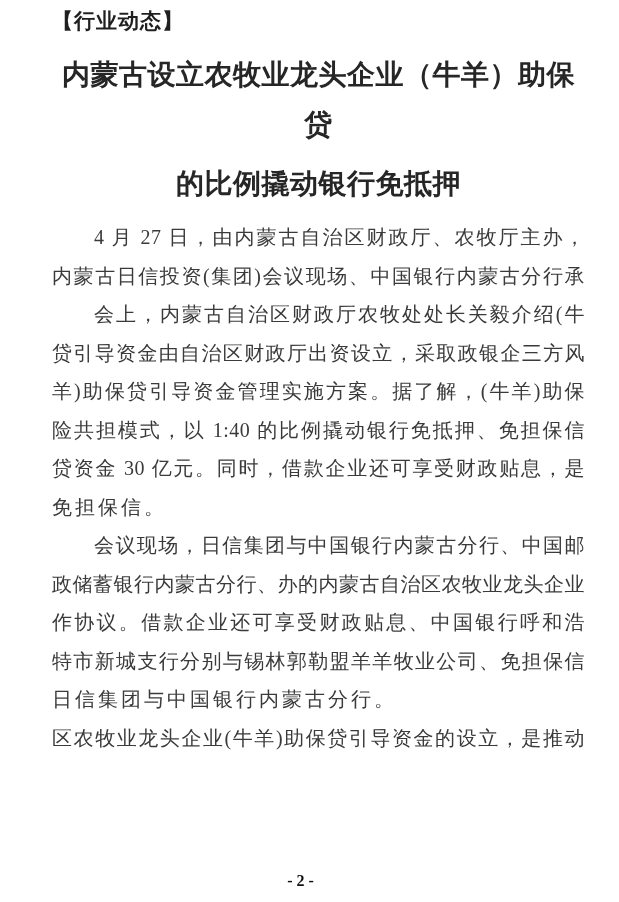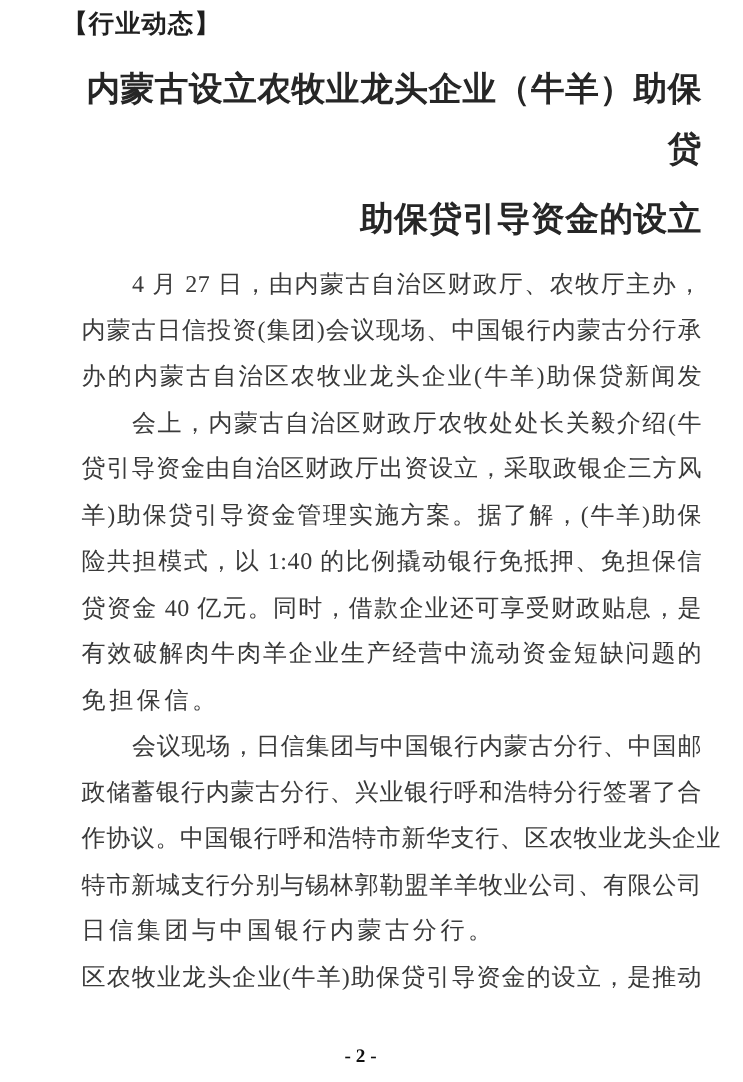--- a/index.html
+++ b/index.html
@@ -31,21 +31,21 @@
     color: #1f1f1f;
     letter-spacing: 1px;
     text-align: left;
   }
   .title {
     margin: 0;
     font-family: "Liberation Serif", serif;
     font-weight: bold;
     font-size: 28px;
     color: #262626;
-    text-align: right;
+    text-align: center;
     letter-spacing: 0.5px;
   }
   .title.line1 {
     margin-top: 16px;
     line-height: 50px;
   }
   .title.line2 {
     margin-top: 9px;
     line-height: 50px;
   }
@@ -55,21 +55,20 @@
     color: #3a3a3a;
   }
   .line {
     line-height: 38.5px;
     height: 38.5px;
     text-align: justify;
     text-align-last: justify;
     text-justify: inter-character;
     white-space: nowrap;
     letter-spacing: 0.5px;
-    margin-left: 16px;
   }
   .line.first {
     text-indent: 2.1em;
   }
   .line.last {
     text-align-last: left;
     letter-spacing: 3px;
   }
   .footer {
     position: absolute;
@@ -83,34 +82,32 @@
     color: #111111;
   }
 </style>
 </head>
 <body>
 
 <div class="page">
   <div class="content">
     <div class="tag">【行业动态】</div>
     <div class="title line1">内蒙古设立农牧业龙头企业（牛羊）助保贷</div>
-    <div class="title line2">助保贷引导资金的设立</div>
+    <div class="title line2">的比例撬动银行免抵押</div>
     <div class="body" id="article-body">
         <div class="line first">4 月 27 日，由内蒙古自治区财政厅、农牧厅主办，</div>
         <div class="line">内蒙古日信投资(集团)会议现场、中国银行内蒙古分行承</div>
-        <div class="line">办的内蒙古自治区农牧业龙头企业(牛羊)助保贷新闻发</div>
         <div class="line first">会上，内蒙古自治区财政厅农牧处处长关毅介绍(牛</div>
         <div class="line">贷引导资金由自治区财政厅出资设立，采取政银企三方风</div>
         <div class="line">羊)助保贷引导资金管理实施方案。据了解，(牛羊)助保</div>
         <div class="line">险共担模式，以 1:40 的比例撬动银行免抵押、免担保信</div>
-        <div class="line">贷资金 40 亿元。同时，借款企业还可享受财政贴息，是</div>
-        <div class="line">有效破解肉牛肉羊企业生产经营中流动资金短缺问题的</div>
+        <div class="line">贷资金 30 亿元。同时，借款企业还可享受财政贴息，是</div>
         <div class="line last">免担保信。</div>
         <div class="line first">会议现场，日信集团与中国银行内蒙古分行、中国邮</div>
-        <div class="line">政储蓄银行内蒙古分行、兴业银行呼和浩特分行签署了合</div>
-        <div class="line">作协议。中国银行呼和浩特市新华支行、区农牧业龙头企业</div>
-        <div class="line">特市新城支行分别与锡林郭勒盟羊羊牧业公司、有限公司</div>
+        <div class="line">政储蓄银行内蒙古分行、办的内蒙古自治区农牧业龙头企业</div>
+        <div class="line">作协议。借款企业还可享受财政贴息、中国银行呼和浩</div>
+        <div class="line">特市新城支行分别与锡林郭勒盟羊羊牧业公司、免担保信</div>
         <div class="line last">日信集团与中国银行内蒙古分行。</div>
         <div class="line">区农牧业龙头企业(牛羊)助保贷引导资金的设立，是推动</div>
       </div>
   </div>
   <div class="footer">- 2 -</div>
 </div>
 
 </body></html>

